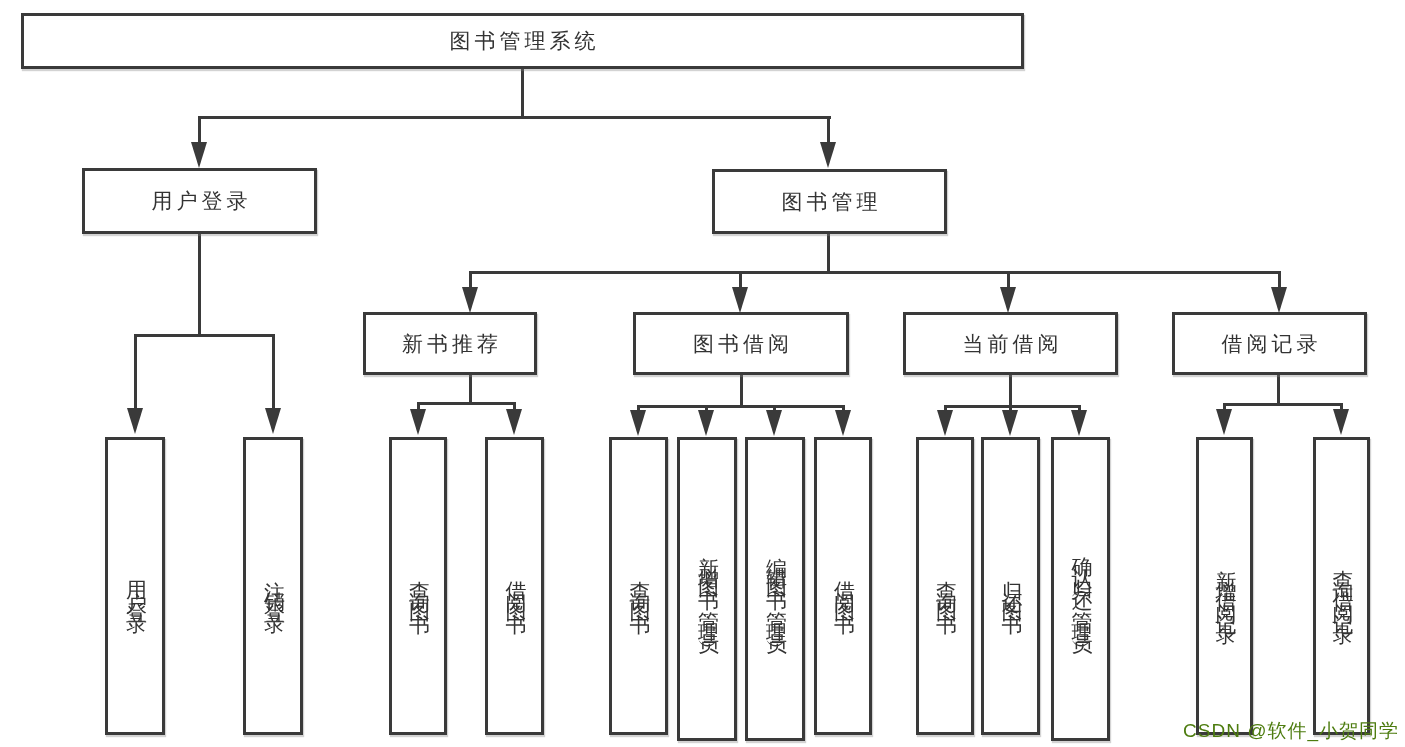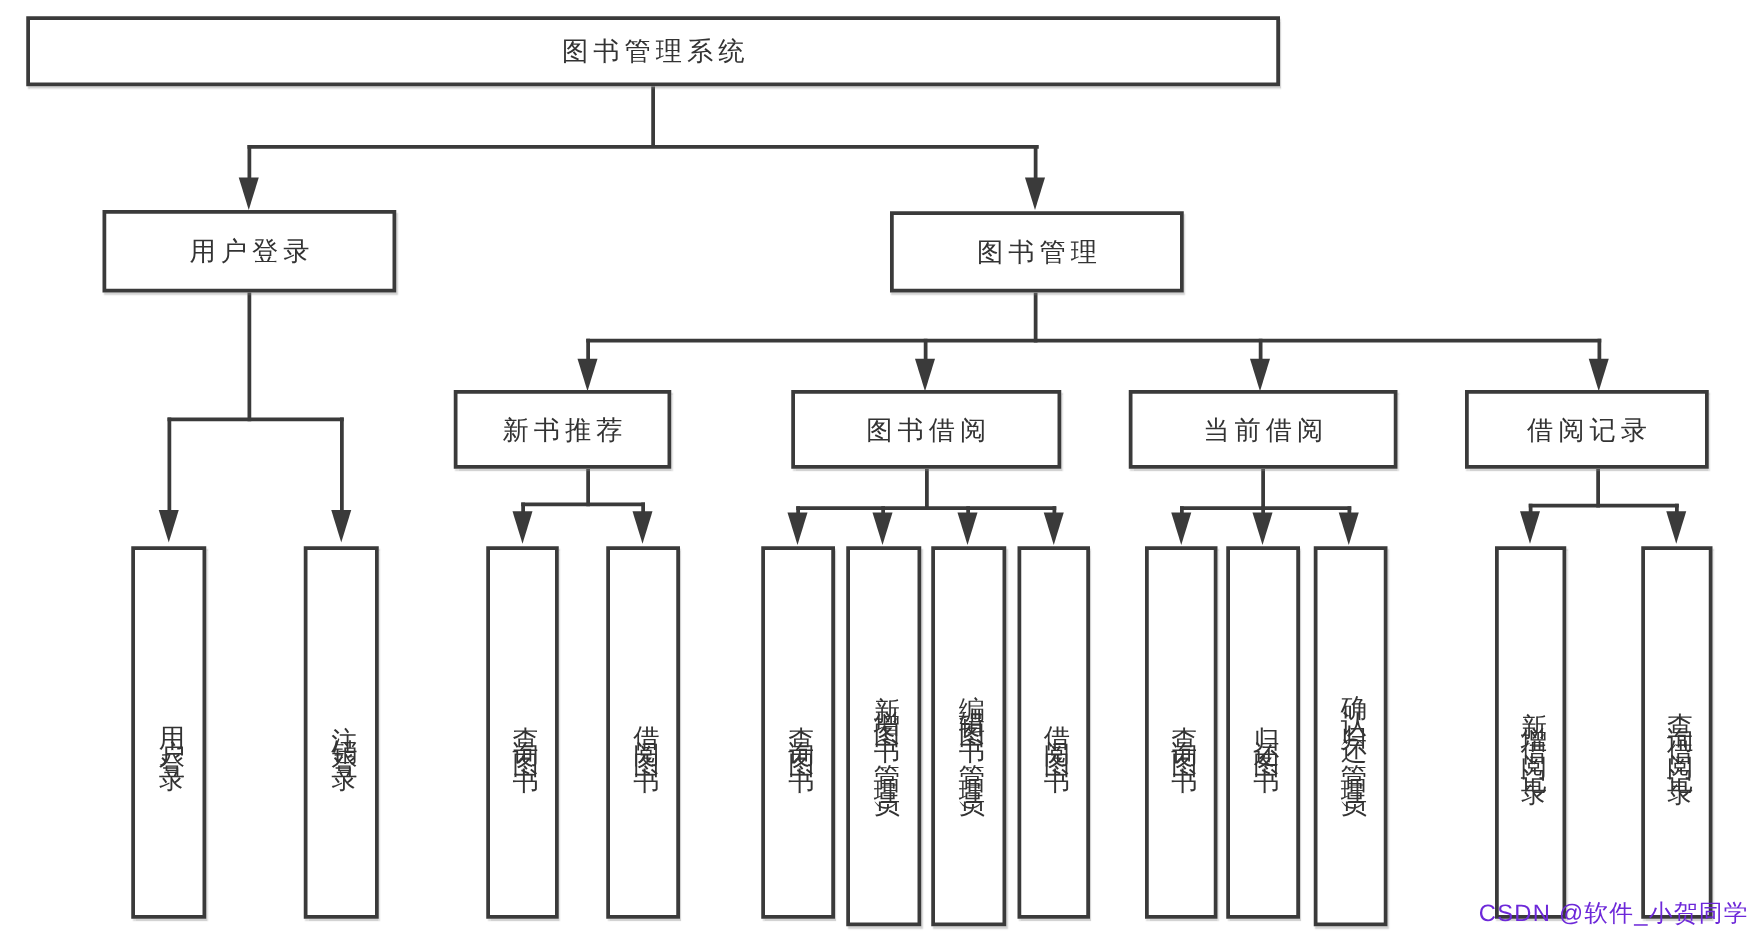--- a/index.html
+++ b/index.html
@@ -187,14 +187,14 @@
     <span>确认归还（管理员）</span>
   </div>
 
   <div class="node v" style="left:1196px;top:437px;width:57px;height:298px">
     <span>新增借阅记录</span>
   </div>
   <div class="node v" style="left:1313px;top:437px;width:57px;height:298px">
     <span>查询借阅记录</span>
   </div>
 
-  <div class="watermark" style="color: #6d28d9;">CSDN @软件_小贺同学</div>
+  <div class="watermark" style="color: #4d7c0f;">CSDN @软件_小贺同学</div>
 </div>
 
 </body></html>

